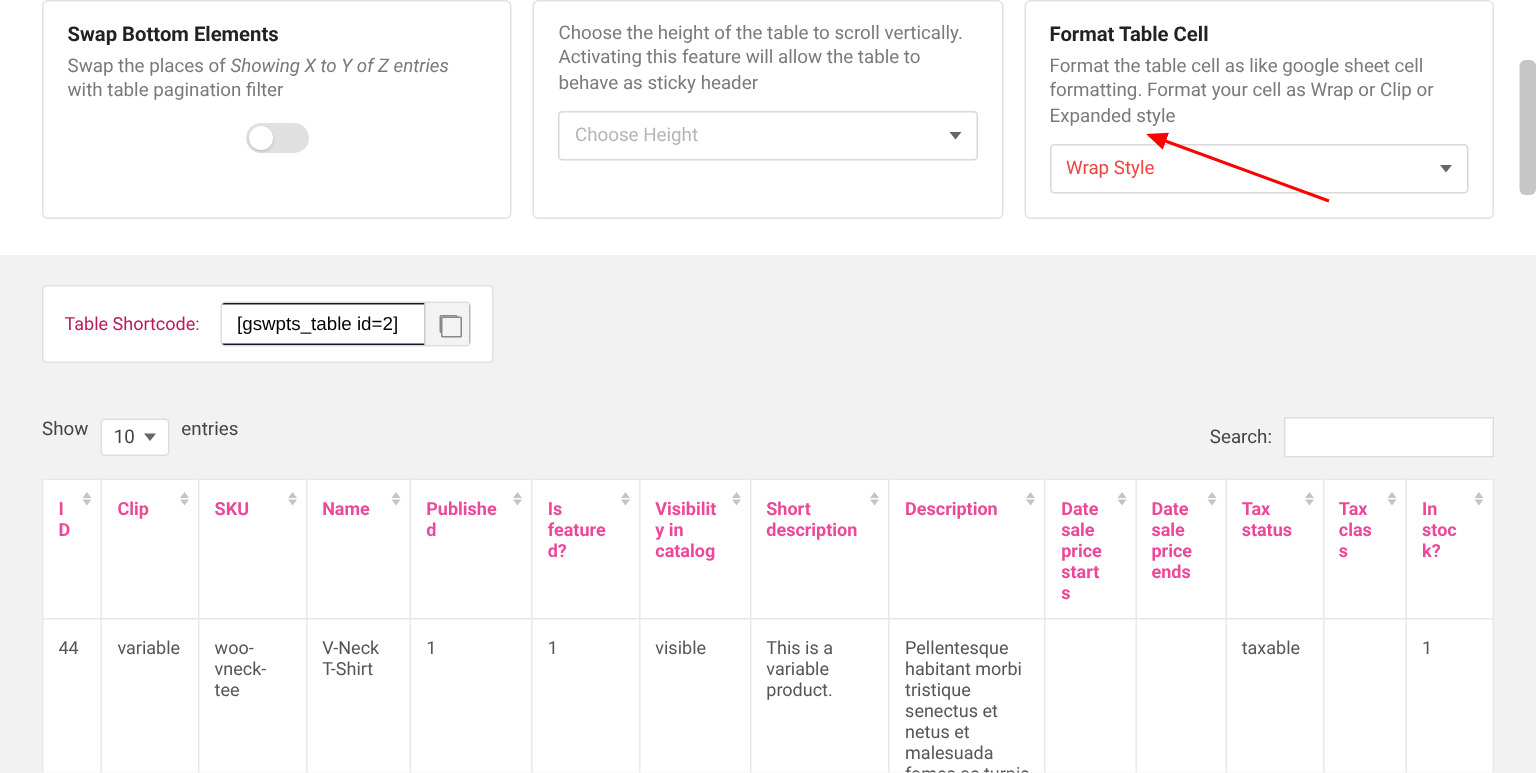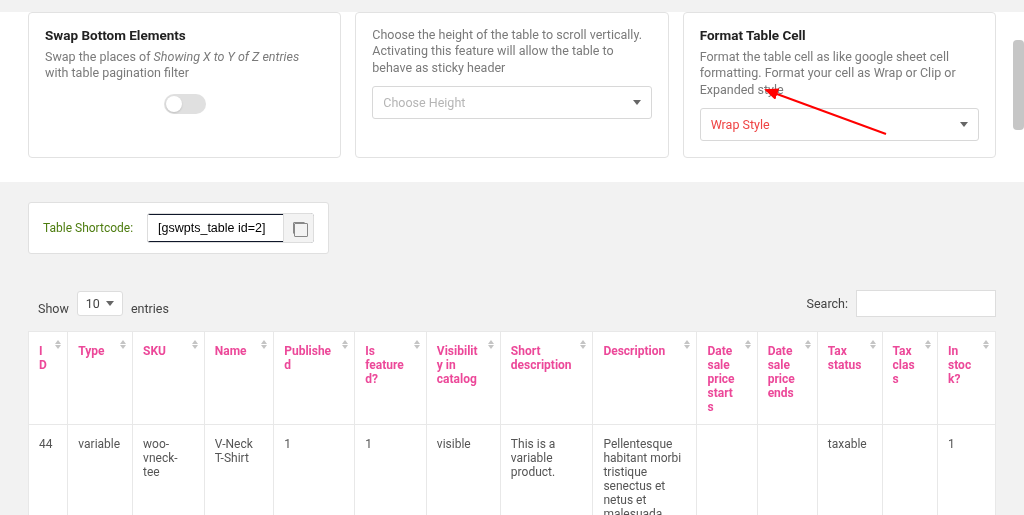--- a/index.html
+++ b/index.html
@@ -12,21 +12,20 @@
       height: 515px;
       overflow: hidden;
       position: relative;
     }
     .top-cards {
       display: flex;
       gap: 14px;
       padding: 0 28px;
       background: #fff;
       padding-bottom: 24px;
-      margin-top: 12px;
     }
     .card {
       flex: 1;
       border: 1px solid #e2e2e2;
       border-radius: 4px;
       padding: 14px 16px 16px;
       background: #fff;
     }
     .card-title {
       font-weight: 700;
@@ -94,21 +93,21 @@
       display: inline-flex;
       align-items: center;
       border: 1px solid #e0e0e0;
       background: #fff;
       border-radius: 3px;
       padding: 10px 14px;
       gap: 14px;
     }
     .shortcode-label {
       font-size: 12px;
-      color: #4d7c0f;
+      color: #be185d;
       line-height: 1.2;
     }
     .shortcode-input {
       display: flex;
       align-items: center;
       border: 1px solid #ddd;
       border-radius: 3px;
       background: #0f172a;
     }
     .shortcode-input input {
@@ -146,23 +145,22 @@
     .table-controls {
       display: flex;
       justify-content: space-between;
       align-items: center;
       margin-top: 36px;
       font-size: 12.5px;
       color: #444;
     }
     .show-entries {
       display: flex;
-      align-items: flex-end;
+      align-items: flex-start;
       gap: 8px;
-      margin-left: 10px;
     }
     .entries-select {
       border: 1px solid #ddd;
       border-radius: 3px;
       padding: 4px 8px;
       display: flex;
       align-items: center;
       gap: 6px;
       background: #fff;
       cursor: pointer;
@@ -296,21 +294,21 @@
     </div>
   </div>
 
   <table class="data-table">
     <thead>
       <tr>
         <th class="c-id"><span>ID</span><span class="sort-icons">
               <span class="sort-up"></span>
               <span class="sort-down"></span>
             </span></th>
-        <th class="c-type"><span>Type</span><span class="sort-icons">
+        <th class="c-type"><span>Clip</span><span class="sort-icons">
               <span class="sort-up"></span>
               <span class="sort-down"></span>
             </span></th>
         <th class="c-sku"><span>SKU</span><span class="sort-icons">
               <span class="sort-up"></span>
               <span class="sort-down"></span>
             </span></th>
         <th class="c-name"><span>Name</span><span class="sort-icons">
               <span class="sort-up"></span>
               <span class="sort-down"></span>

